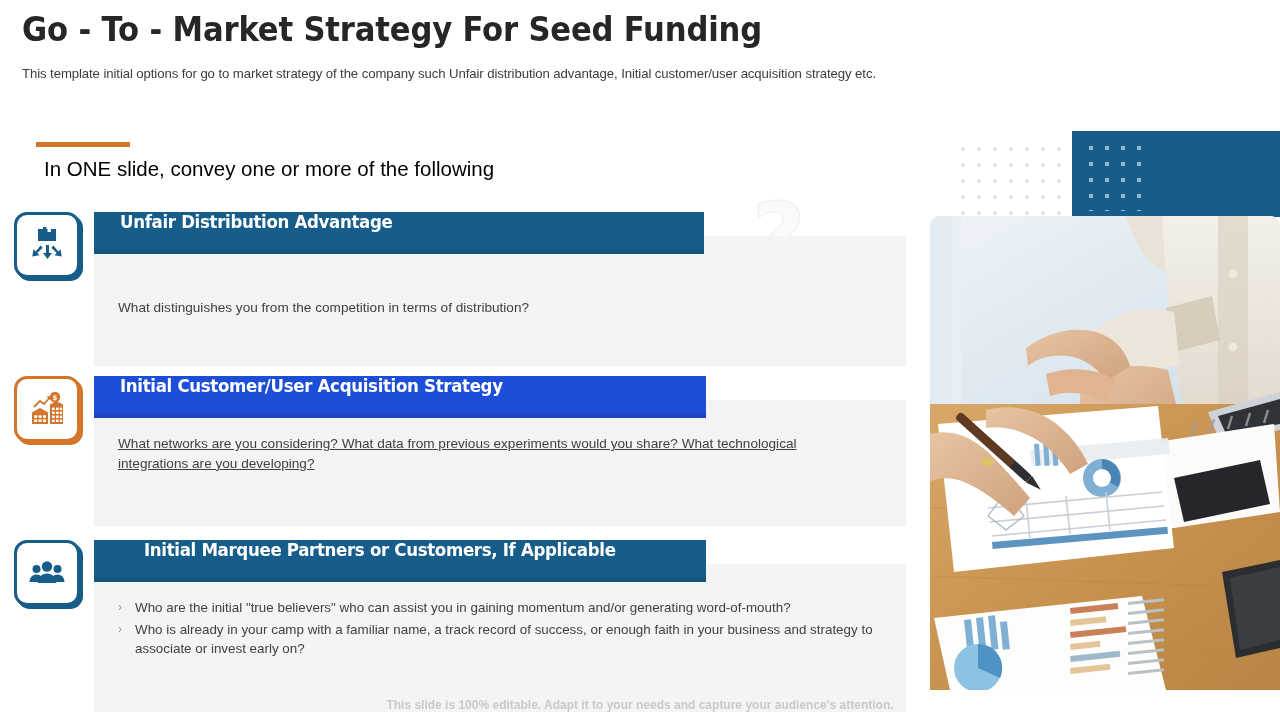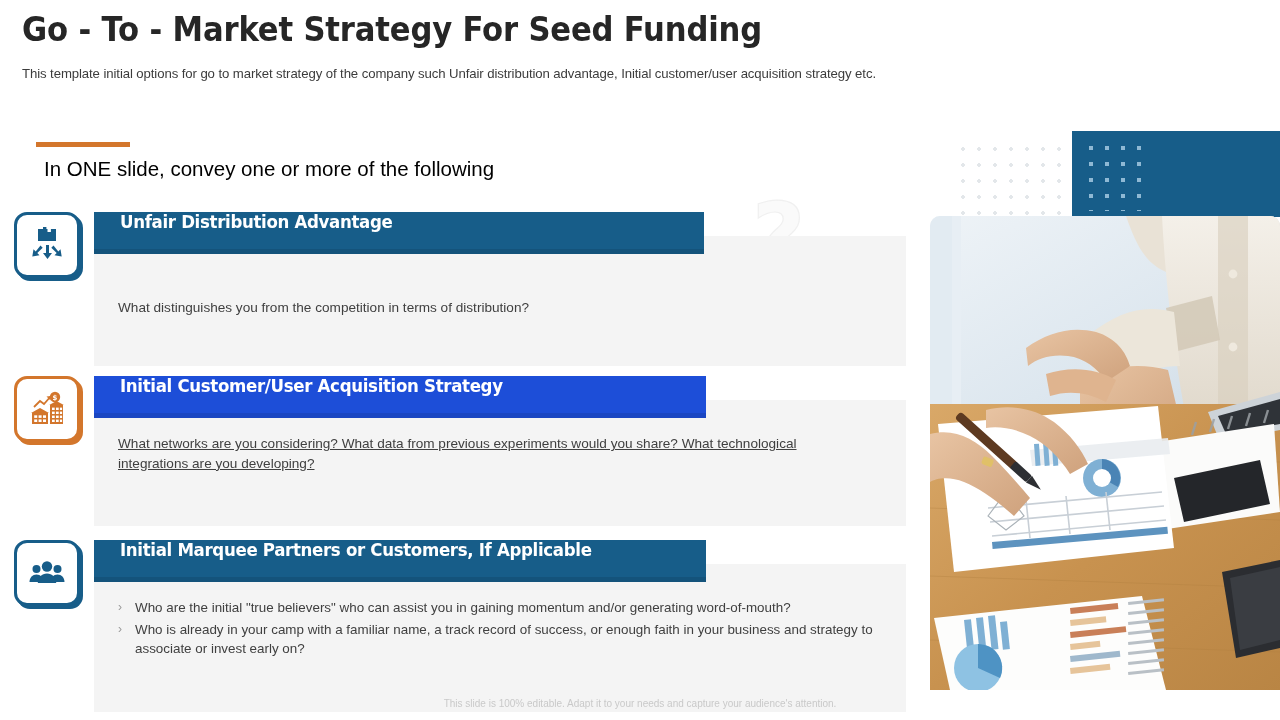--- a/index.html
+++ b/index.html
@@ -126,21 +126,21 @@
     position: absolute; left: 930px; top: 216px;
     width: 350px; height: 474px;
     border-radius: 10px 10px 0 0;
     overflow: hidden;
   }
   .photo svg { display: block; }
 
   
   .footer-note {
     position: absolute; left: 0; top: 698px; width: 1280px;
-    text-align: center; font-size: 10px; color: #c9c9c9;
+    text-align: center; font-size: 12px; color: #c9c9c9; font-weight: bold;
   }
 </style>
 </head>
 <body>
 
 <div class="slide">
 
   <div class="title">Go - To - Market Strategy For Seed Funding</div>
   <div class="subtitle">This template initial options for go to market strategy of the company such Unfair distribution advantage, Initial customer/user acquisition strategy etc.</div>
 
@@ -212,21 +212,21 @@
           <rect x="27" y="32.6" width="2.7" height="2.4"></rect>
           <rect x="31" y="32.6" width="2.7" height="2.4"></rect>
           <rect x="34.9" y="32.6" width="2.2" height="2.4"></rect>
         </g>
       </svg>
     </div>
   </div>
 
   <div class="card" style="top:540px;">
     <div class="card-body" style="height:148px;"></div>
-    <div class="card-bar blue" style="width:612px;">
+    <div class="card-bar blue" style="width:612px;padding-left:24px;">
       <div class="shade"></div>
       <div class="card-bar-label">Initial Marquee Partners or Customers, If Applicable</div>
     </div>
     <div class="bullet-list" style="top:58px;">
       <div class="bullet-row">
         <span class="bullet-chev">›</span>
         <span class="bullet-txt">Who are the initial "true believers" who can assist you in gaining momentum and/or generating word-of-mouth?</span>
       </div>
       <div class="bullet-row">
         <span class="bullet-chev">›</span>

